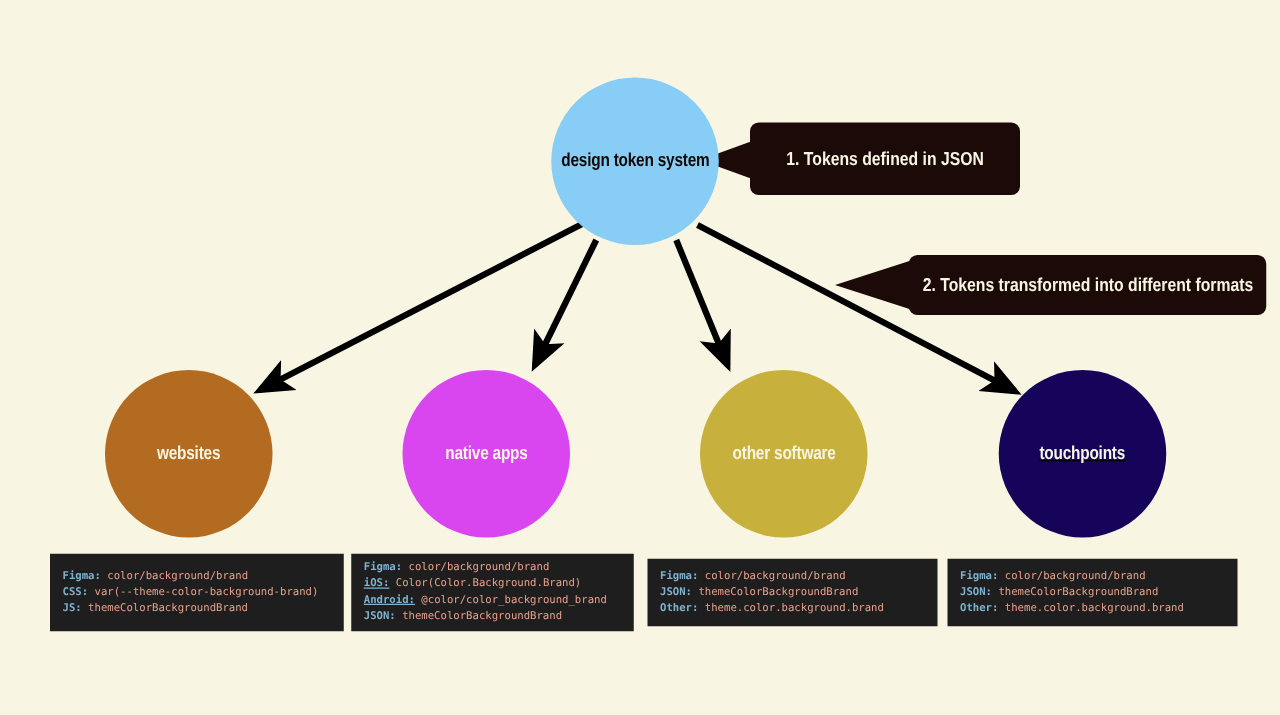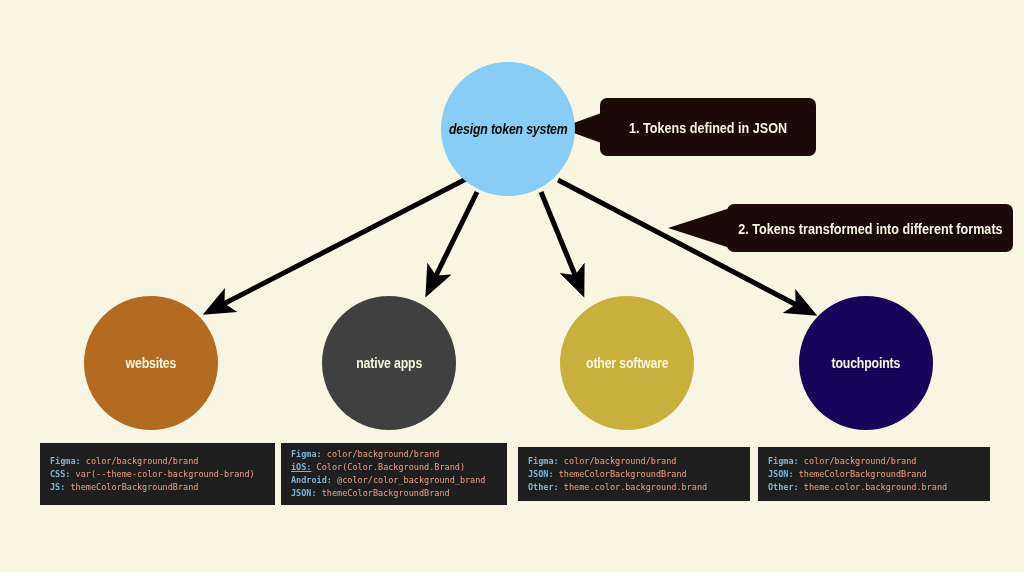--- a/index.html
+++ b/index.html
@@ -175,28 +175,28 @@
   </svg>
 
   <svg style="position:absolute;left:560px;top:108px;width:48px;height:40px;" viewBox="0 0 48 40" xmlns="http://www.w3.org/2000/svg">
     <path d="M0,20 L44,4 L44,36 Z" fill="#1C0A08"></path>
   </svg>
 
   <svg style="position:absolute;left:668px;top:206px;width:66px;height:44px;" viewBox="0 0 66 44" xmlns="http://www.w3.org/2000/svg">
     <path d="M0,22 L62,2 L62,42 Z" fill="#1C0A08"></path>
   </svg>
 
-  <div class="node" id="node-root" style="background: rgb(136, 205, 245); font-style: italic;">
+  <div class="node" id="node-root" style="background: rgb(136, 205, 245);">
     <span class="node-label" style="color: rgb(16, 6, 4);">design token system</span>
   </div>
 
   <div class="node" id="node-websites" style="background: rgb(178, 107, 33); justify-content: center;">
     <span class="node-label">websites</span>
   </div>
-  <div class="node" id="node-native-apps" style="background: #404040;">
+  <div class="node" id="node-native-apps" style="background: #d946ef;">
     <span class="node-label">native apps</span>
   </div>
   <div class="node" id="node-other-software" style="background: rgb(200, 176, 60);">
     <span class="node-label">other software</span>
   </div>
   <div class="node" id="node-touchpoints" style="background: rgb(22, 4, 90);">
     <span class="node-label">touchpoints</span>
   </div>
 
   <div class="callout" id="callout-1" style="background: rgb(28, 10, 8);">
@@ -207,21 +207,21 @@
   </div>
 
   <div class="code-panel" id="code-0" style="background: rgb(30, 30, 30);">
       <div class="code-line"><span class="code-key" style="color: rgb(127, 179, 208);">Figma:</span><span class="code-val" style="color: rgb(232, 160, 140);"> color/background/brand</span></div>
       <div class="code-line"><span class="code-key" style="color: rgb(127, 179, 208);">CSS:</span><span class="code-val" style="color: rgb(232, 160, 140);"> var(--theme-color-background-brand)</span></div>
       <div class="code-line"><span class="code-key" style="color: rgb(127, 179, 208); margin-top: 24px;">JS:</span><span class="code-val" style="color: rgb(232, 160, 140);"> themeColorBackgroundBrand</span></div>
     </div>
   <div class="code-panel" id="code-1" style="background: rgb(30, 30, 30);">
       <div class="code-line"><span class="code-key" style="color: rgb(127, 179, 208);">Figma:</span><span class="code-val" style="color: rgb(232, 160, 140);"> color/background/brand</span></div>
       <div class="code-line"><span class="code-key" style="color: rgb(127, 179, 208); text-decoration: underline;">iOS:</span><span class="code-val" style="color: rgb(232, 160, 140);"> Color(Color.Background.Brand)</span></div>
-      <div class="code-line"><span class="code-key" style="color: rgb(127, 179, 208);">Android:</span><span class="code-val" style="color: rgb(232, 160, 140);"> @color/color_background_brand</span></div>
+      <div class="code-line"><span class="code-key" style="color: rgb(127, 179, 208); text-decoration: underline;">Android:</span><span class="code-val" style="color: rgb(232, 160, 140);"> @color/color_background_brand</span></div>
       <div class="code-line"><span class="code-key" style="color: rgb(127, 179, 208);">JSON:</span><span class="code-val" style="color: rgb(232, 160, 140);"> themeColorBackgroundBrand</span></div>
     </div>
   <div class="code-panel" id="code-2" style="background: rgb(30, 30, 30);">
       <div class="code-line"><span class="code-key" style="color: rgb(127, 179, 208);">Figma:</span><span class="code-val" style="color: rgb(232, 160, 140);"> color/background/brand</span></div>
       <div class="code-line"><span class="code-key" style="color: rgb(127, 179, 208);">JSON:</span><span class="code-val" style="color: rgb(232, 160, 140);"> themeColorBackgroundBrand</span></div>
       <div class="code-line"><span class="code-key" style="color: rgb(127, 179, 208);">Other:</span><span class="code-val" style="color: rgb(232, 160, 140);"> theme.color.background.brand</span></div>
     </div>
   <div class="code-panel" id="code-3" style="background: rgb(30, 30, 30);">
       <div class="code-line"><span class="code-key" style="color: rgb(127, 179, 208);">Figma:</span><span class="code-val" style="color: rgb(232, 160, 140);"> color/background/brand</span></div>
       <div class="code-line"><span class="code-key" style="color: rgb(127, 179, 208);">JSON:</span><span class="code-val" style="color: rgb(232, 160, 140);"> themeColorBackgroundBrand</span></div>

